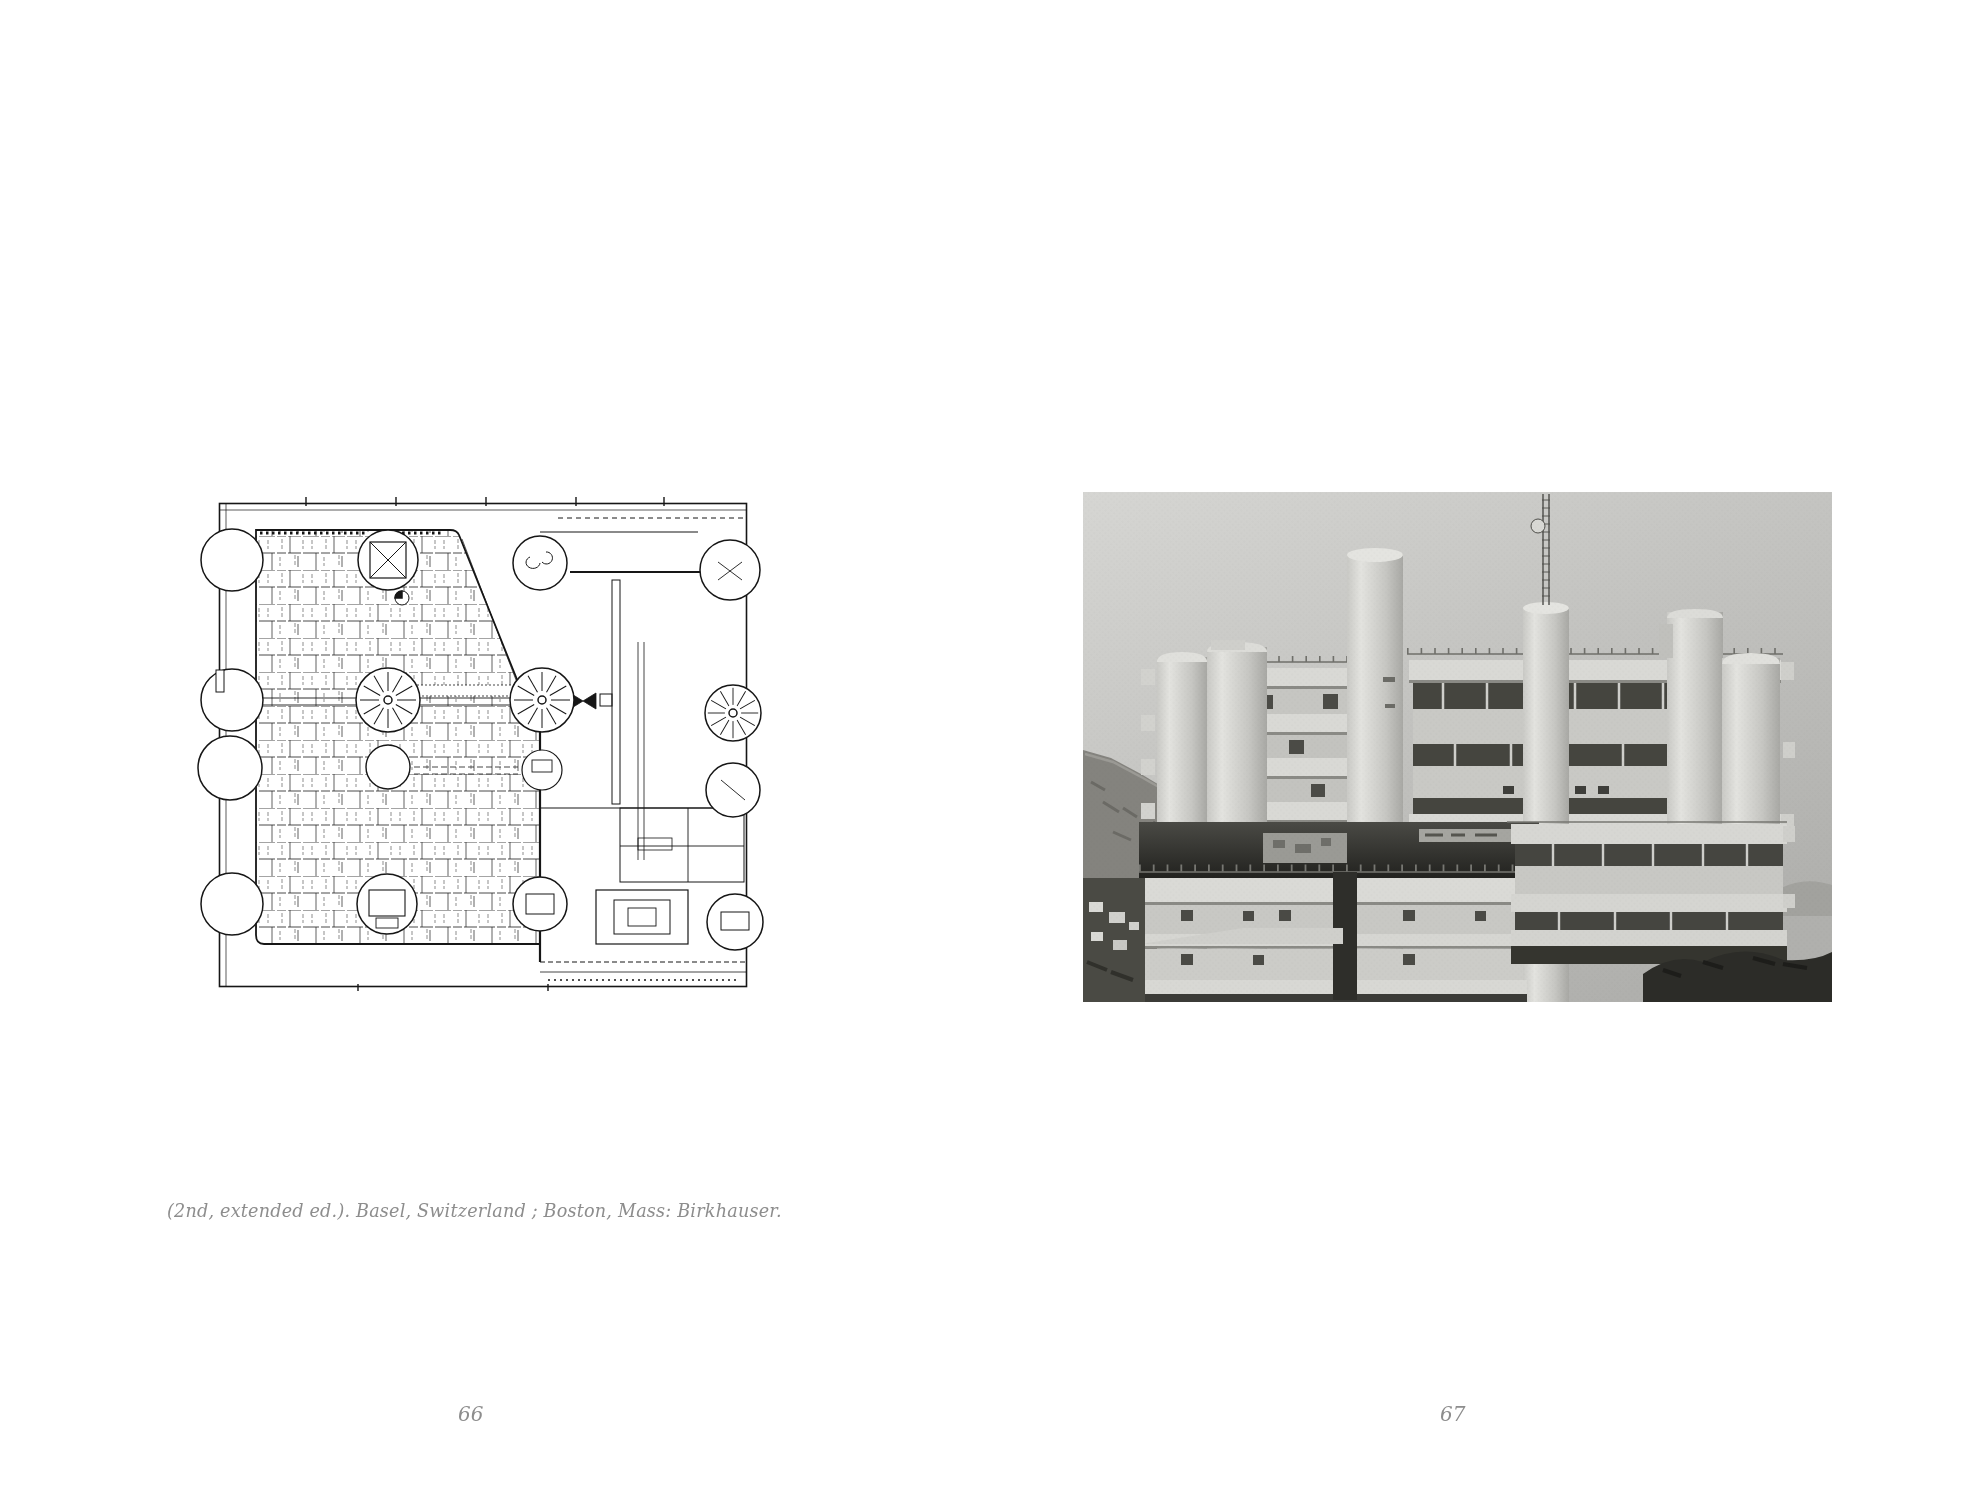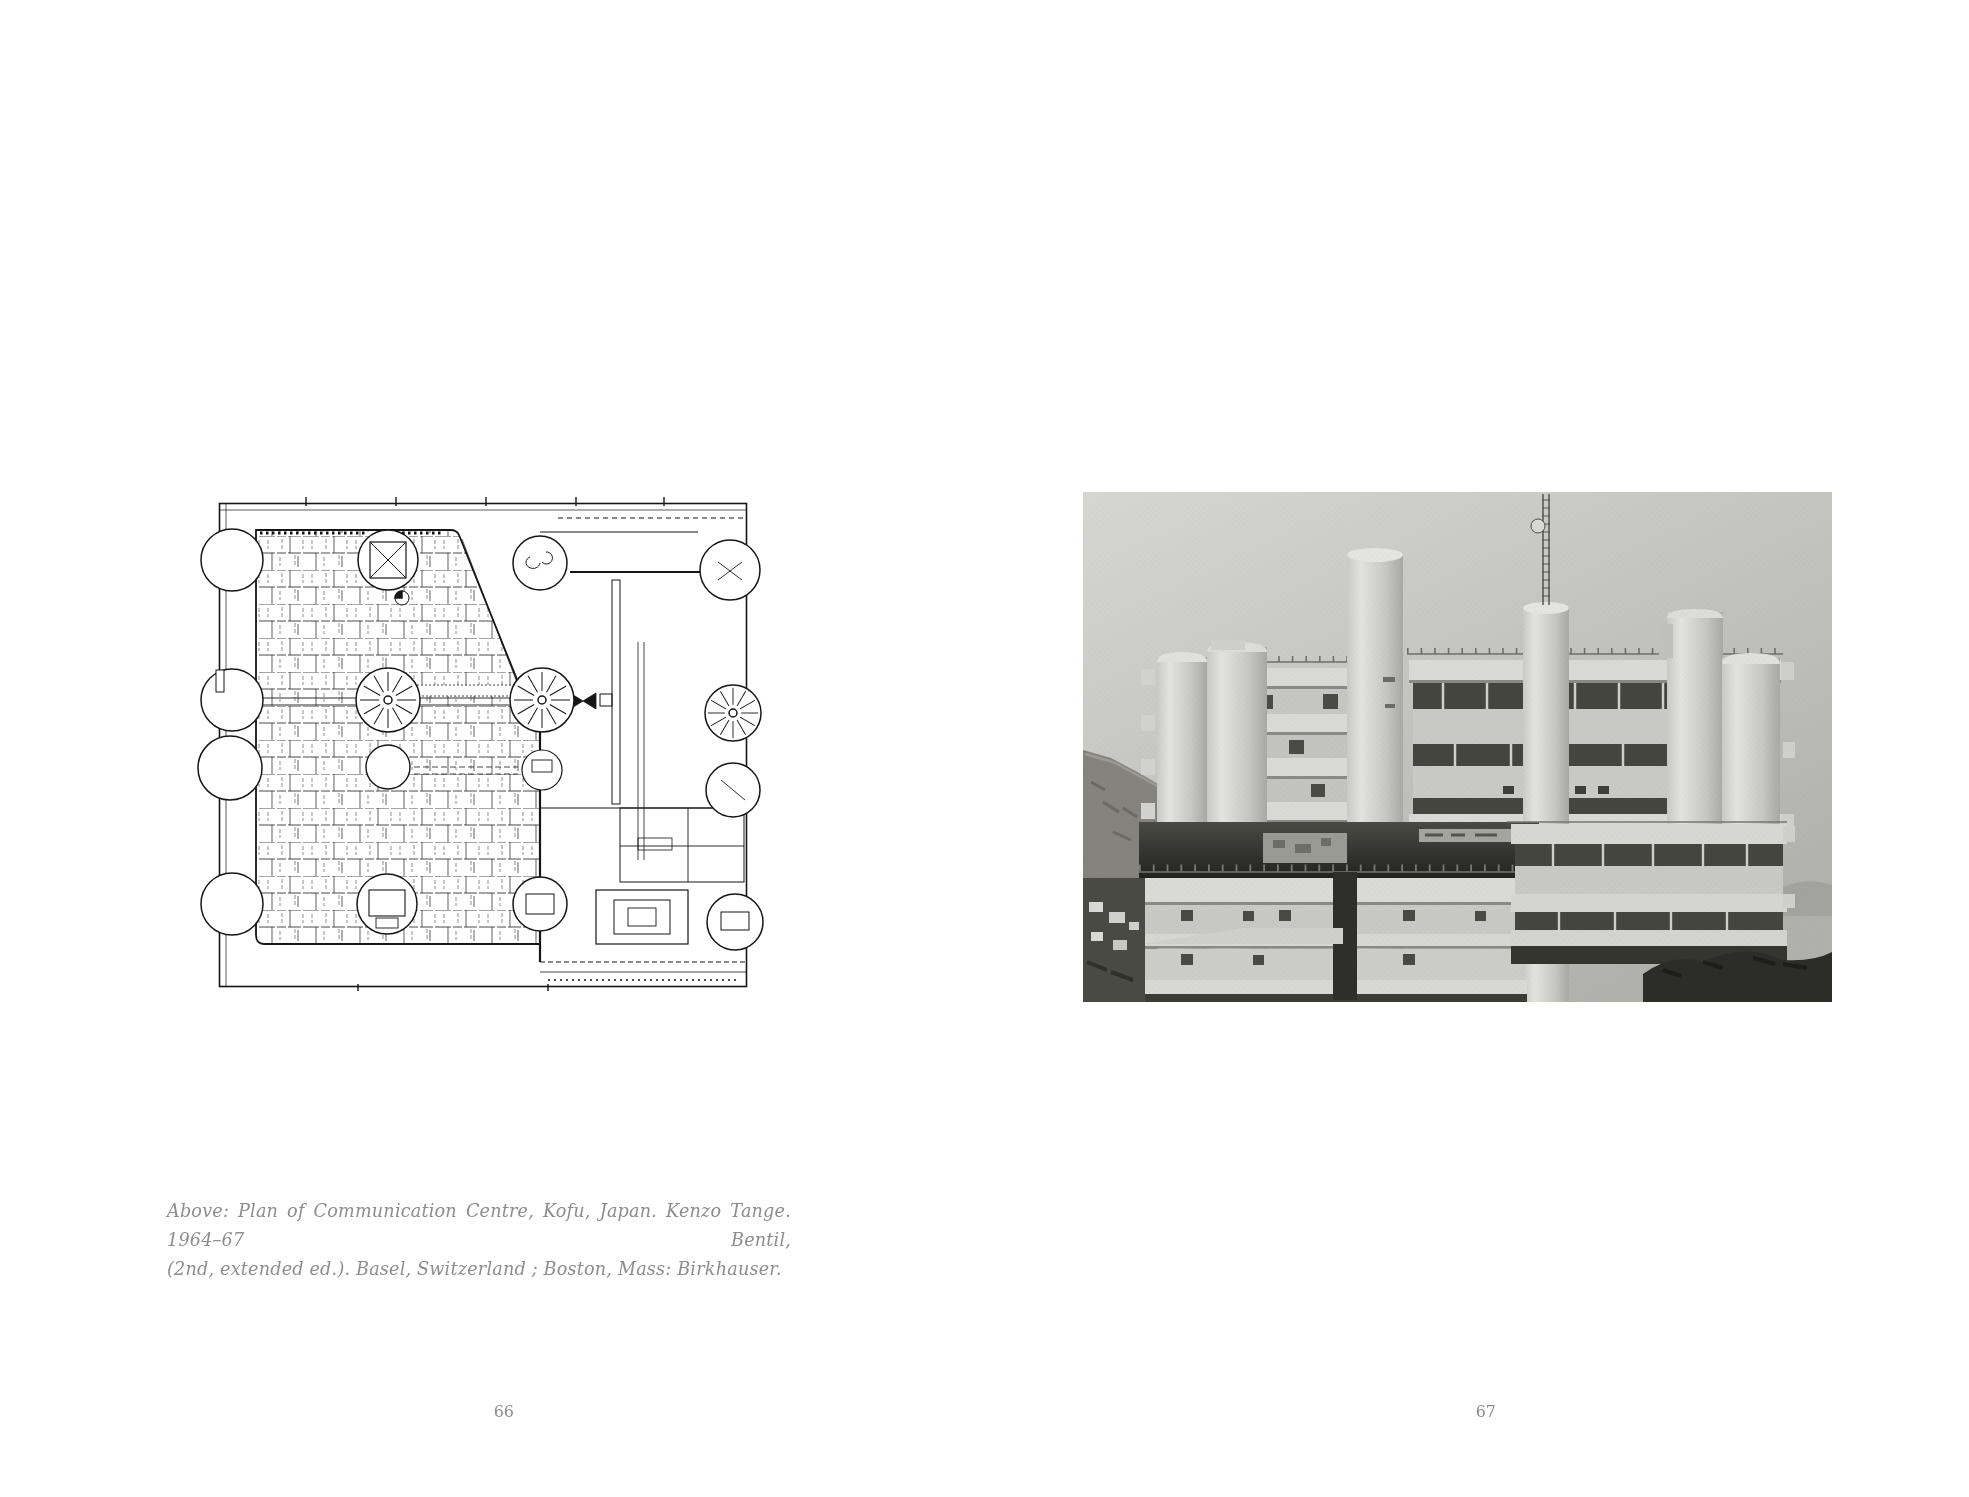--- a/index.html
+++ b/index.html
@@ -7,21 +7,21 @@
   .abs{position:absolute;}
   
   #plan-figure{left:196px;top:494px;width:574px;height:502px;}
   #photo-figure{left:1083px;top:492px;width:749px;height:510px;}
   svg{display:block;overflow:visible;}
   
   #caption{left:167px;top:1197px;width:624px;color:#8d8d8d;font-style:italic;
            font-size:17.6px;line-height:28.8px;letter-spacing:.2px;}
   #caption .just{text-align:justify;text-align-last:justify;}
   
-  .pagenum{color:#8d8d8d;font-size:16px;width:56px;text-align:right;}
+  .pagenum{color:#8d8d8d;font-style:italic;font-size:20px;width:56px;text-align:left;}
   #pagenum-left{left:458px;top:1402px;}
   #pagenum-right{left:1440px;top:1402px;}
 </style>
 </head>
 <body>
 
 <div class="abs" id="plan-figure">
 <svg viewBox="-22 -8 574 502" width="574" height="502">
   <defs>
     <pattern id="brick" width="44" height="34" patternUnits="userSpaceOnUse">
@@ -306,18 +306,17 @@
   <g>
     <path d="M560 510 L560 482 Q590 460 620 470 Q660 450 700 468 Q730 470 749 460 L749 510 Z" fill="#2c2c28"></path>
     <path d="M580 478l18 6 M620 470l20 6 M670 466l22 6 M700 472l24 4" stroke="#1d1d1a" stroke-width="4"></path>
   </g>
 
   <rect x="0" y="0" width="749" height="510" fill="url(#ht)"></rect>
 </svg>
 </div>
 
 <div class="abs" id="caption">
-  <div class="just">Above: Plan of Communication Centre, Kofu, Japan. Kenzo Tange. 1964–67 Bentil,</div>
   <div>(2nd, extended ed.). Basel, Switzerland ; Boston, Mass: Birkhauser.</div>
 </div>
 
 <div class="abs pagenum" id="pagenum-left">66</div>
 <div class="abs pagenum" id="pagenum-right">67</div>
 
 </body></html>

